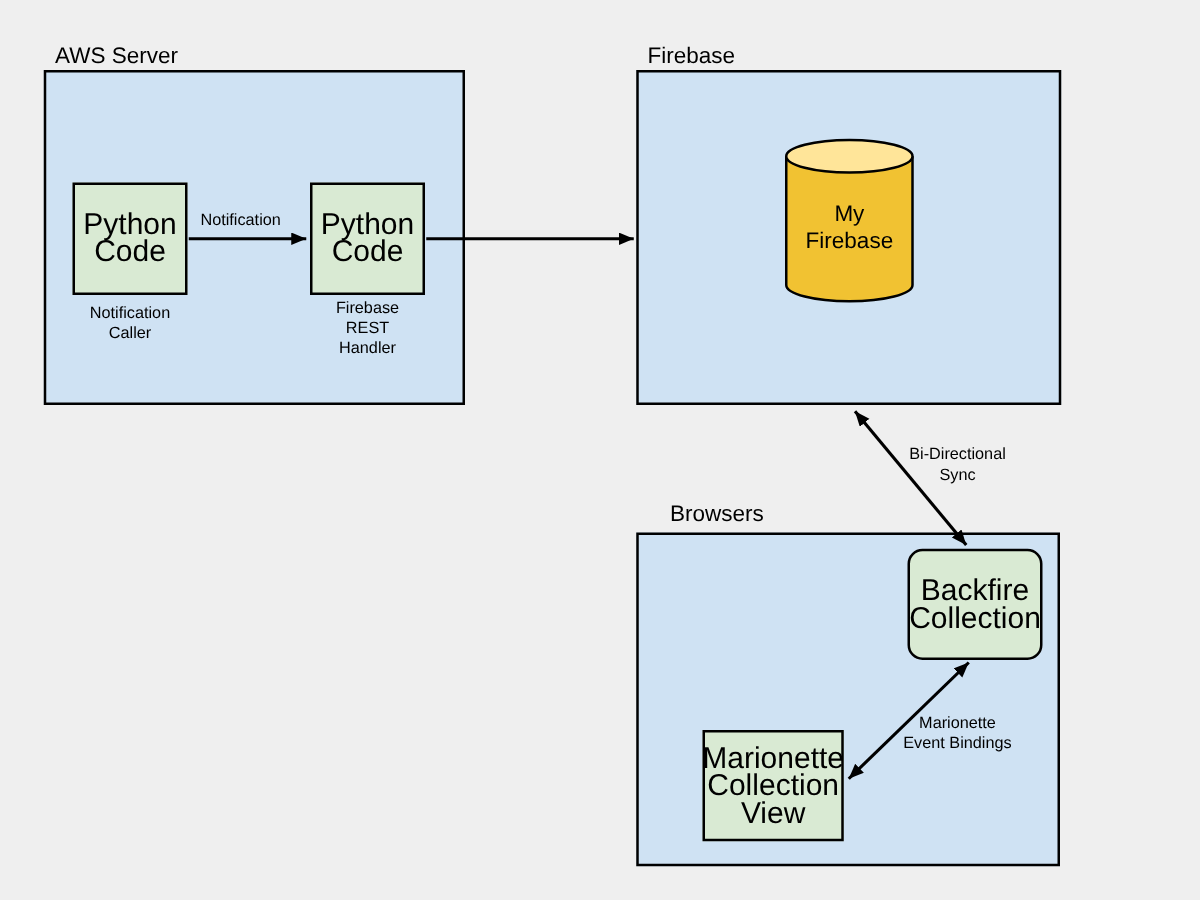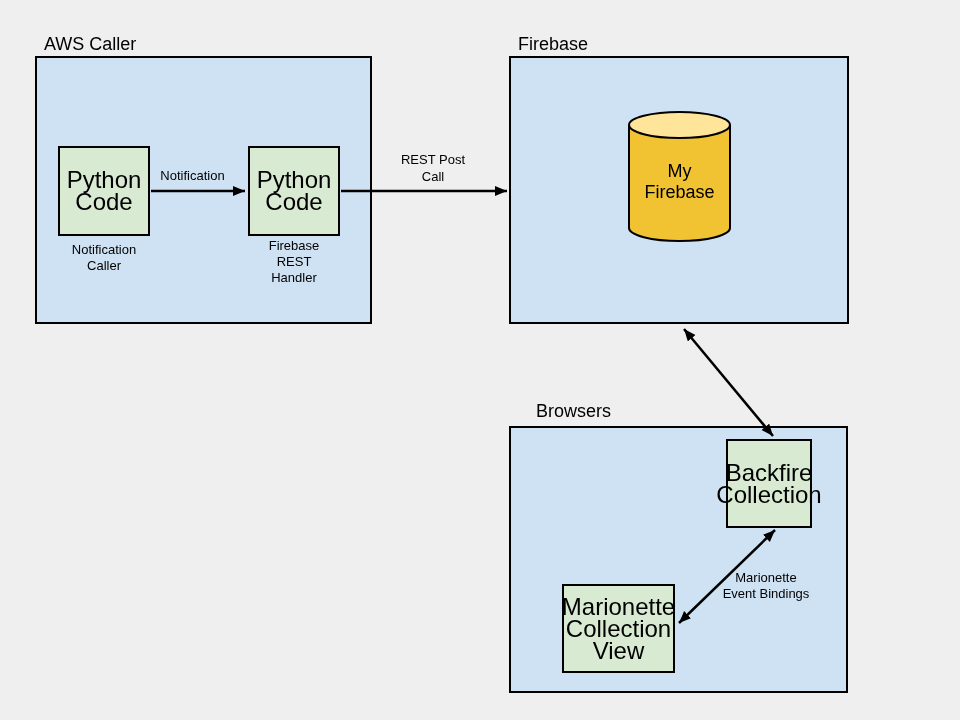--- a/index.html
+++ b/index.html
@@ -44,37 +44,37 @@
     display:flex;align-items:center;justify-content:center;
     font-size:18px;line-height:21px;text-align:center;color:var(--stroke);
     white-space:pre-line;
   }
 </style>
 </head>
 <body>
 
 <div class="canvas">
 
-  <div class="group-title" style="left:44px;top:33px;">AWS Caller</div>
+  <div class="group-title" style="left:44px;top:33px;">AWS Server</div>
   <div class="group-title" style="left:518px;top:33px;">Firebase</div>
   <div class="group-title" style="left:518px;top:400px;margin-left:18px;">Browsers</div>
 
   <div class="container" style="left:35px;top:56px;width:337px;height:268px;"></div>
   <div class="container" style="left:509px;top:56px;width:340px;height:268px;"></div>
   <div class="container" style="left:509px;top:426px;width:339px;height:267px;"></div>
 
   <div class="node" style="left:58px;top:146px;width:92px;height:90px;">
     <span class="node-label">Python
 Code</span>
   </div>
   <div class="node" style="left:248px;top:146px;width:92px;height:90px;">
     <span class="node-label">Python
 Code</span>
   </div>
-  <div class="node" style="left:726px;top:439px;width:86px;height:89px;">
+  <div class="node" style="left:726px;top:439px;width:108px;height:89px;border-radius:12px;">
     <span class="node-label">Backfire
 Collection</span>
   </div>
   <div class="node" style="left:562px;top:584px;width:113px;height:89px;">
     <span class="node-label">Marionette
 Collection
 View</span>
   </div>
 
   <div class="caption" style="left:44px;top:242px;width:120px;">Notification
@@ -101,18 +101,18 @@
     <g>
       <path d="M629,125 V228 A50.5,13 0 0 0 730,228 V125" style="fill:var(--cylinder-body);stroke:var(--stroke);stroke-width:2;"></path>
       <ellipse cx="679.5" cy="125" rx="50.5" ry="13" style="fill:var(--cylinder-top);stroke:var(--stroke);stroke-width:2;"></ellipse>
     </g>
   </svg>
 
   <div class="cyl-label">My
 Firebase</div>
 
   <div class="edge-label" style="left:145px;top:168px;width:95px;line-height:16px;">Notification</div>
-  <div class="edge-label" style="left:383px;top:151px;width:100px;">REST Post
-Call</div>
+  <div class="edge-label" style="left:706px;top:354px;width:120px;">Bi-Directional
+Sync</div>
   <div class="edge-label" style="left:696px;top:570px;width:140px;line-height:16px;">Marionette
 Event Bindings</div>
 
 </div>
 
 </body></html>

